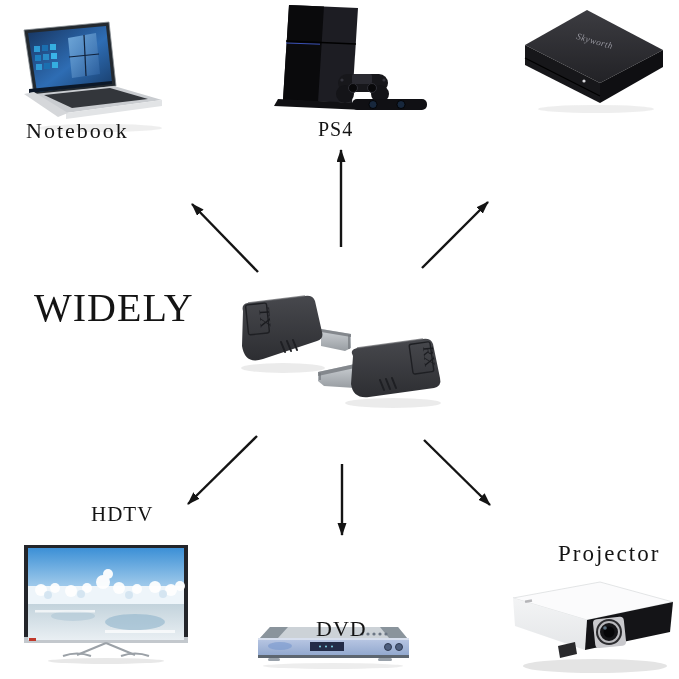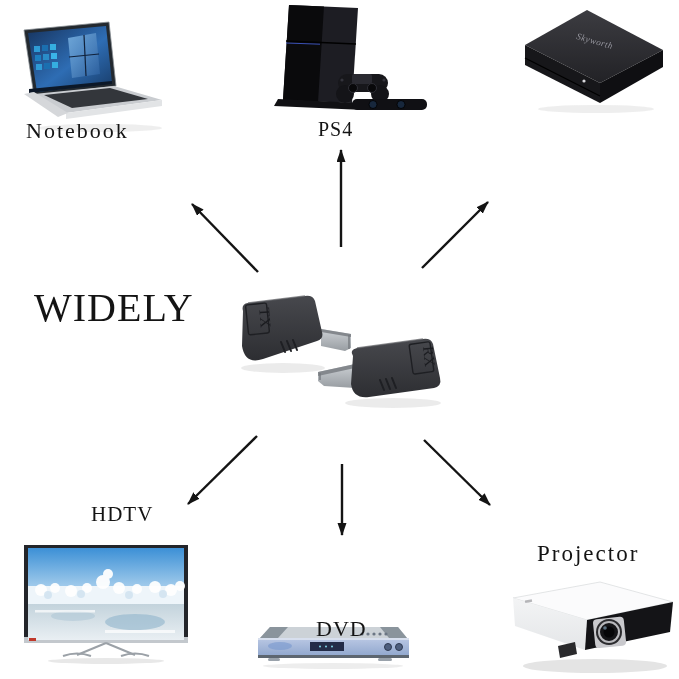--- a/index.html
+++ b/index.html
@@ -12,21 +12,21 @@
     position:absolute;color:#141414;white-space:nowrap;line-height:1;
     font-family:"Liberation Serif", serif;
   }
   .lbl-notebook{left:26px;top:120px;font-size:22px;letter-spacing:2px;}
   .lbl-ps4{left:318px;top:119px;font-size:20px;letter-spacing:1px;}
   .lbl-settop{left:509px;top:118px;font-size:21px;letter-spacing:2.5px;}
   .lbl-widely{left:34px;top:288px;font-size:40px;letter-spacing:1px;}
   .lbl-used{left:543px;top:281px;font-size:40px;letter-spacing:1px;}
   .lbl-hdtv{left:74px;top:504px;font-size:21px;letter-spacing:1px;margin-left:17px;}
   .lbl-dvd{left:316px;top:592px;font-size:22px;letter-spacing:1px;margin-top:26px;}
-  .lbl-projector{left:537px;top:542px;font-size:23px;letter-spacing:2px;}
+  .lbl-projector{left:558px;top:542px;font-size:23px;letter-spacing:2px;}
   svg text{font-family:"Liberation Serif", serif;}
   .arrows{left:0;top:0;pointer-events:none;}
 </style>
 </head>
 <body>
 
 <div class="canvas">
 
   <svg class="abs arrows" width="679" height="679" viewBox="0 0 679 679">
     <defs>

